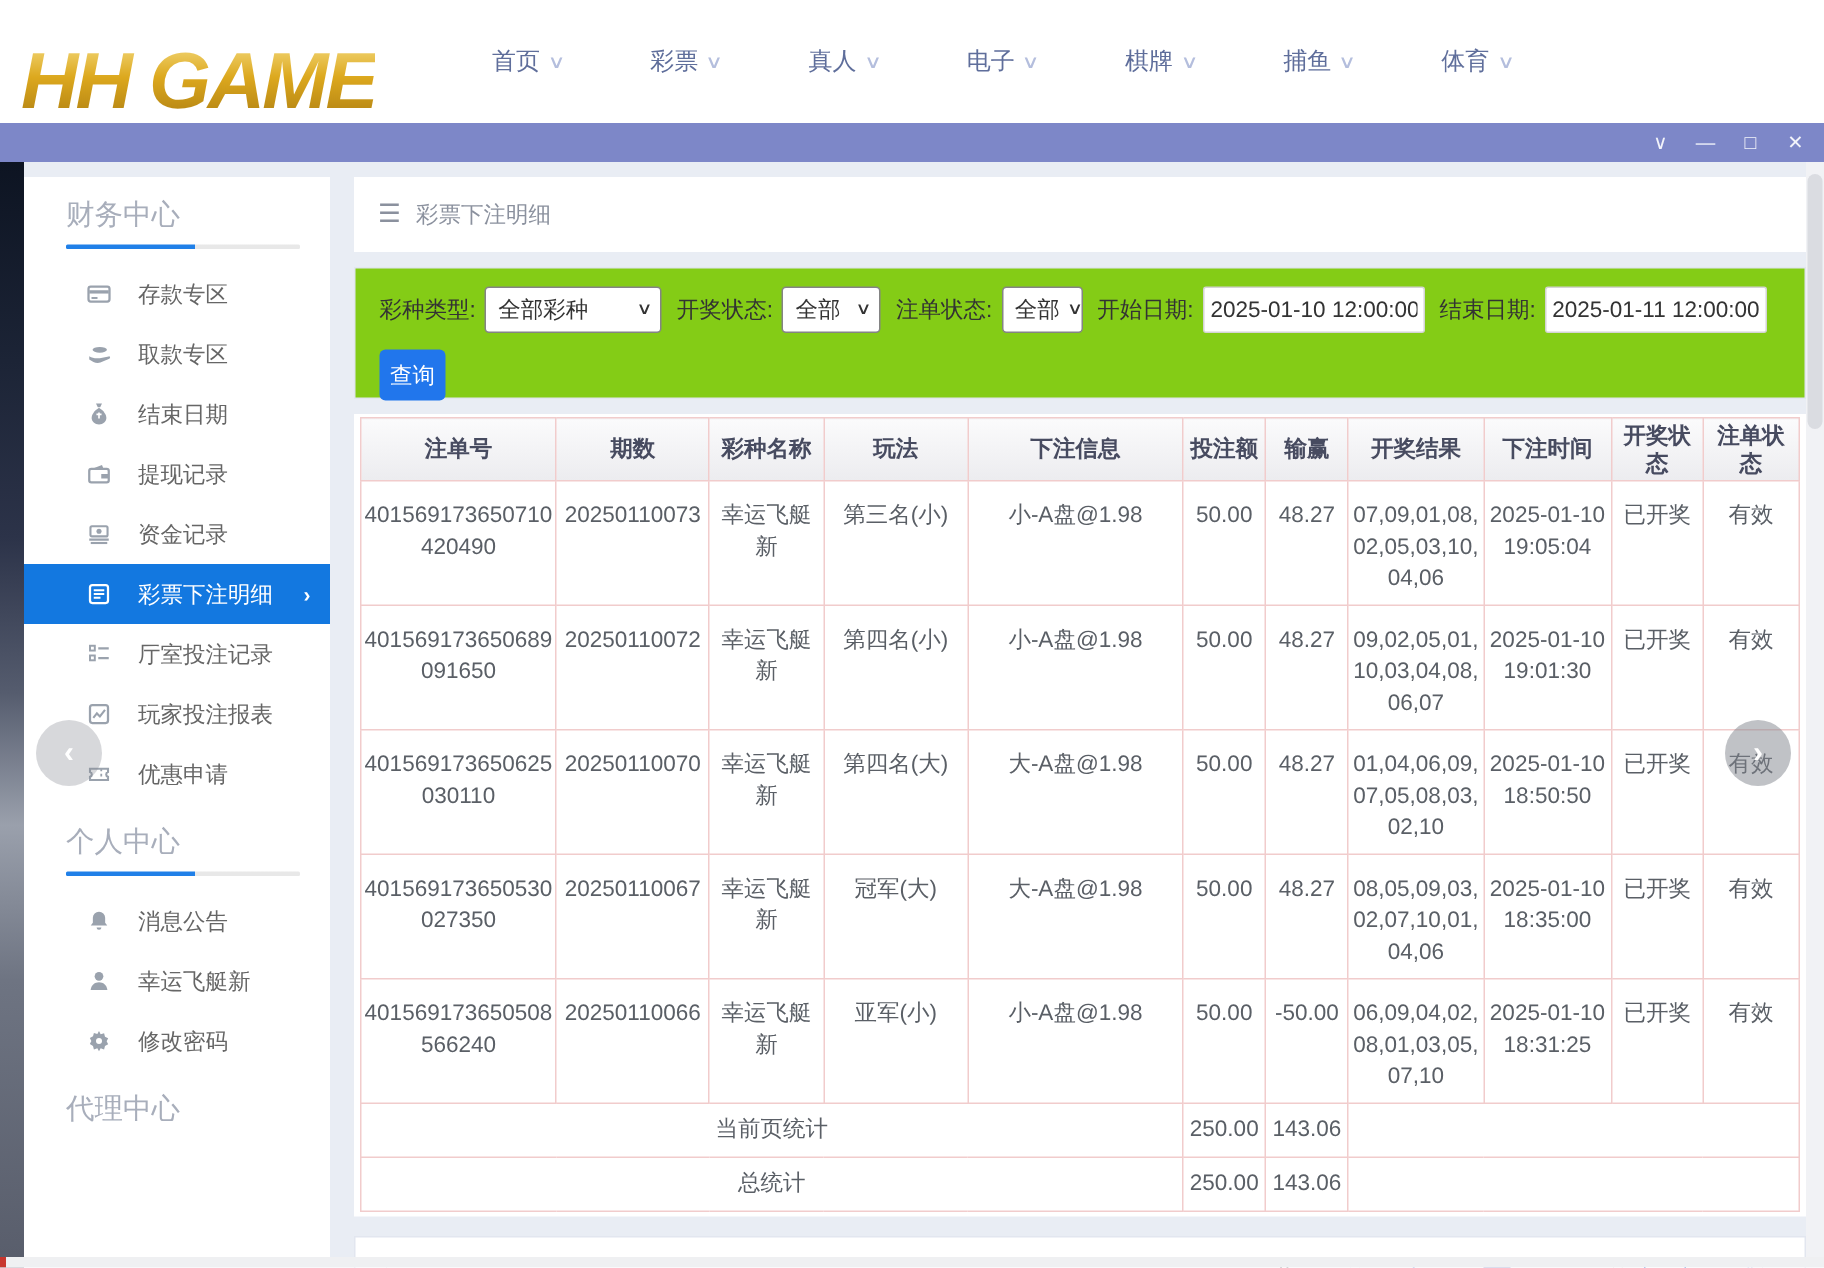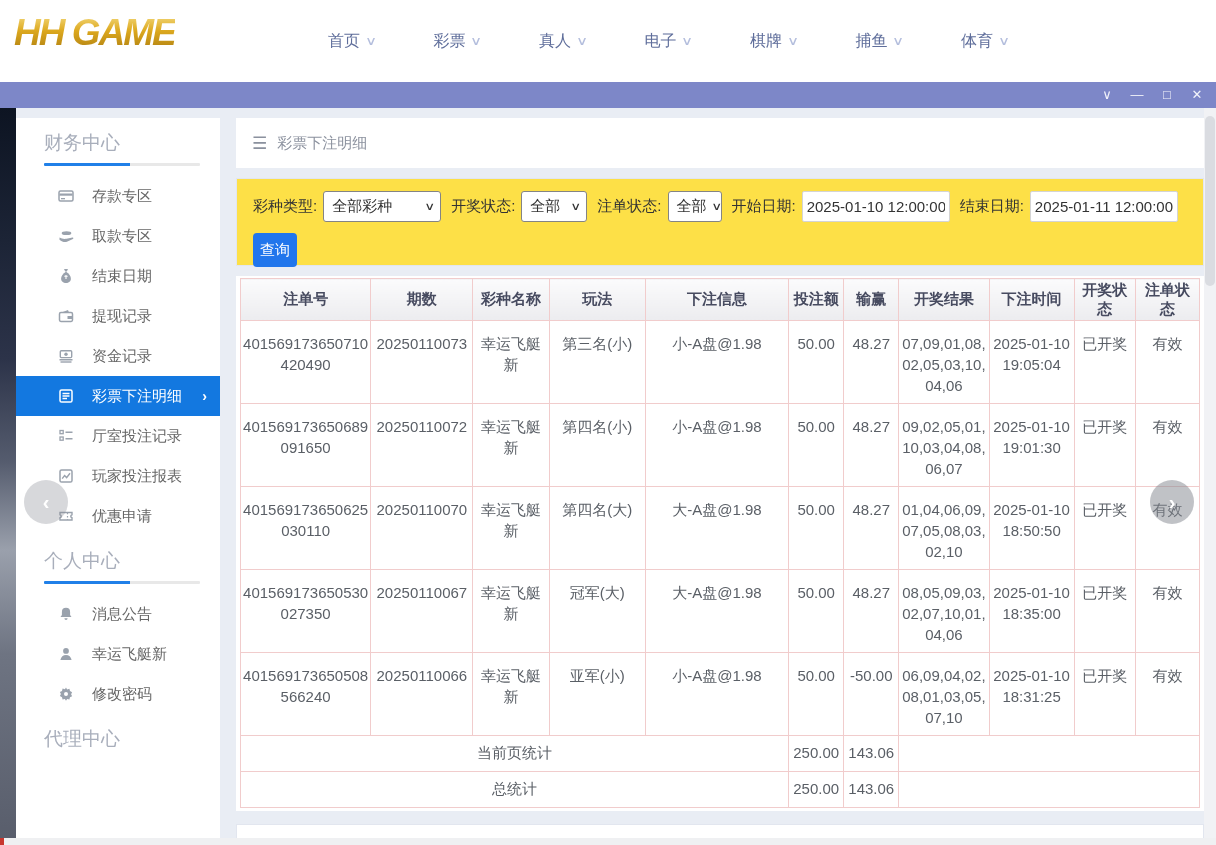--- a/index.html
+++ b/index.html
@@ -1,21 +1,21 @@
 <!DOCTYPE html>
 <html><head>
 <meta charset="utf-8">
 <style>
   html,body{margin:0;padding:0}
   body{width:1216px;height:845px;position:relative;overflow:hidden;background:#fff;
        font-family:"Liberation Sans","DejaVu Sans",sans-serif;}
 
   
   .topbar{position:absolute;top:0;left:0;width:1216px;height:82px;background:#fff;z-index:3}
-  .logo{position:absolute;left:14px;top:12px;font-size:37px;font-weight:bold;font-style:italic;
+  .logo{position:absolute;left:14px;top:24px;font-size:53px;font-weight:bold;font-style:italic;
         letter-spacing:-2px;background:linear-gradient(180deg,#f7e08a 0%,#dca81e 45%,#a97a10 100%);
         -webkit-background-clip:text;background-clip:text;color:transparent;white-space:nowrap}
   .topnav{position:absolute;left:328px;top:0;width:680px;height:82px;display:flex;align-items:center;justify-content:space-between}
   .nav-item{display:flex;align-items:center;gap:7px;color:#5f6e9b;font-size:16px;cursor:pointer}
   .nav-item .chev{color:#b4bedd;font-size:11px;transform:scale(1.5,1.1)}
 
   
   .titlebar{position:absolute;top:82px;left:0;width:1216px;height:26px;background:#7d87c8;z-index:3;
             display:flex;align-items:center;justify-content:flex-end;padding-right:4px;box-sizing:border-box}
   .win-btn{width:30px;text-align:center;color:#f2f3fa;font-size:13px;cursor:pointer;line-height:26px}
@@ -51,21 +51,21 @@
                 color:#fff;font-size:20px;cursor:pointer;z-index:7;font-weight:bold}
   .collapse-left{left:24px;top:372px;background:rgba(130,134,142,.32)}
   .collapse-right{left:1150px;top:372px;background:rgba(130,134,142,.5)}
 
   
   .main{position:absolute;left:236px;top:10px;width:968px}
   .crumbbar{height:50px;background:#fff;display:flex;align-items:center;padding-left:16px;gap:10px}
   .ham{color:#8b919e;font-size:17px}
   .crumb-title{color:#8b919e;font-size:15px}
 
-  .filter-panel{margin-top:10px;background:#fde047;border:1px solid #e2e6ef;height:88px;box-sizing:border-box;padding:12px 12px}
+  .filter-panel{margin-top:10px;background:#84cc16;border:1px solid #e2e6ef;height:88px;box-sizing:border-box;padding:12px 12px}
   .filter-row{display:flex;align-items:center;gap:6px;font-size:15px;color:#333;white-space:nowrap}
   .flabel{margin-left:4px}
   .fselect{display:inline-flex;align-items:center;justify-content:space-between;border:1px solid #848484;border-radius:3px;
            height:31px;padding:0 7px 0 8px;background:#fff;cursor:pointer;box-sizing:border-box}
   .w1{width:118px}.w2{width:66px}.w3{width:54px}
   .caret{font-size:10px;color:#333;margin-left:6px;transform:scale(1.5,1.1)}
   .fdate{border:1px solid #d4d4d4;height:31px;width:148px;font-size:15px;color:#333;padding:0 4px;
          box-sizing:border-box;border-radius:2px;font-family:inherit;text-align:right;background:#fff}
   .search-btn{margin-top:11px;margin-left:4px;width:44px;height:34px;background:#2176ec;color:#fff;border:none;
               border-radius:4px;font-size:15px;cursor:pointer}

